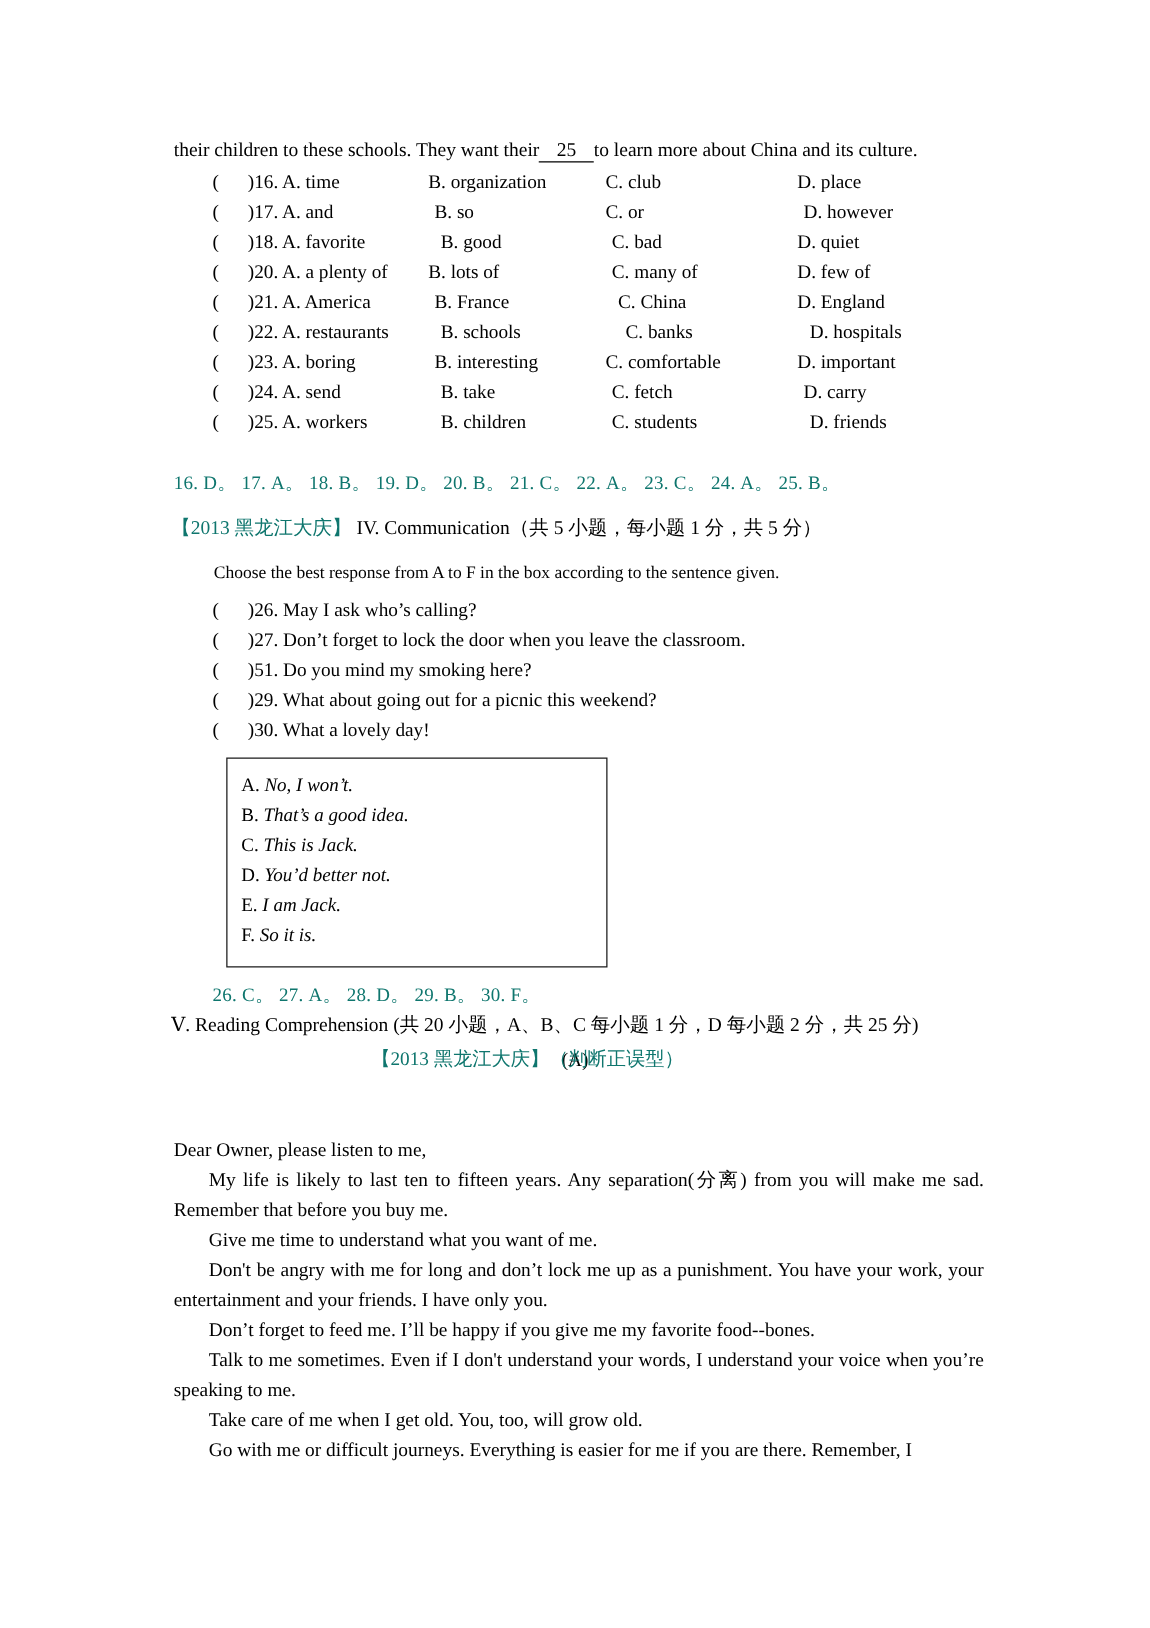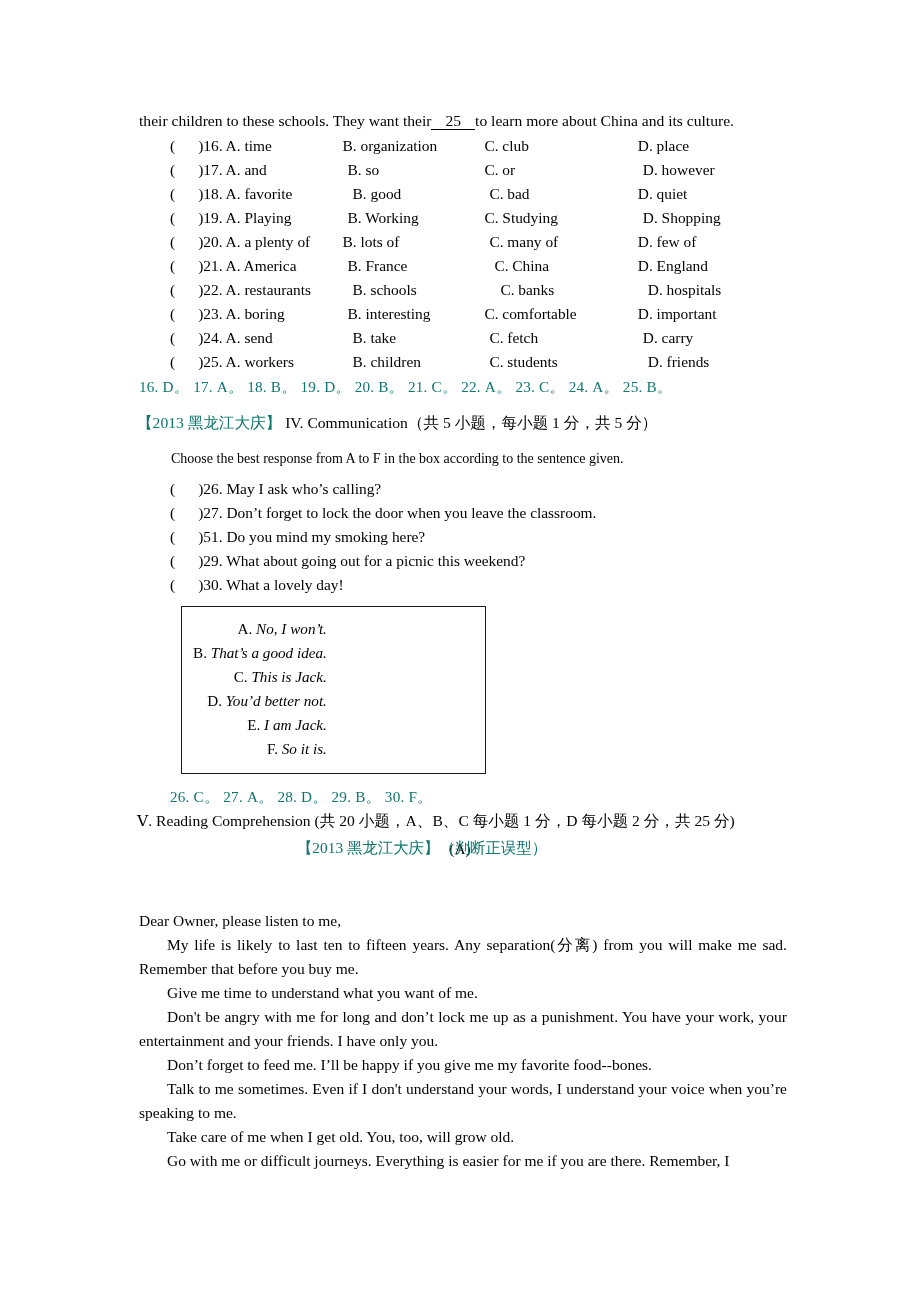--- a/index.html
+++ b/index.html
@@ -106,21 +106,20 @@
 
   
   #response-box {
     position: absolute;
     left: 181px;
     top: 606px;
     width: 305px;
     height: 168px;
     border: 1.4px solid #1a1a1a;
     box-sizing: border-box;
-    text-align: right;
   }
   #response-box-list {
     position: absolute;
     left: 11px;
     top: 10px;
     font-size: 15.2px;
     line-height: 24px;
   }
   #response-box-list div { white-space: pre; }
 
@@ -179,26 +178,20 @@
         <td class="col-stem"><span>(      )</span><span>17.</span> <span>A. and</span></td>
         <td class="col-b pad4">B. so</td>
         <td class="col-c pad0">C. or</td>
         <td class="col-d pad4">D. however</td>
       </tr>
       <tr>
         <td class="col-stem"><span>(      )</span><span>18.</span> <span>A. favorite</span></td>
         <td class="col-b pad8">B. good</td>
         <td class="col-c pad4">C. bad</td>
         <td class="col-d pad0">D. quiet</td>
-      </tr>
-      <tr>
-        <td class="col-stem"><span>(      )</span><span>19.</span> <span>A. Playing</span></td>
-        <td class="col-b pad4">B. Working</td>
-        <td class="col-c pad0">C. Studying</td>
-        <td class="col-d pad4">D. Shopping</td>
       </tr>
       <tr>
         <td class="col-stem"><span>(      )</span><span>20.</span> <span>A. a plenty of</span></td>
         <td class="col-b pad0">B. lots of</td>
         <td class="col-c pad4">C. many of</td>
         <td class="col-d pad0">D. few of</td>
       </tr>
       <tr>
         <td class="col-stem"><span>(      )</span><span>21.</span> <span>A. America</span></td>
         <td class="col-b pad4">B. France</td>

